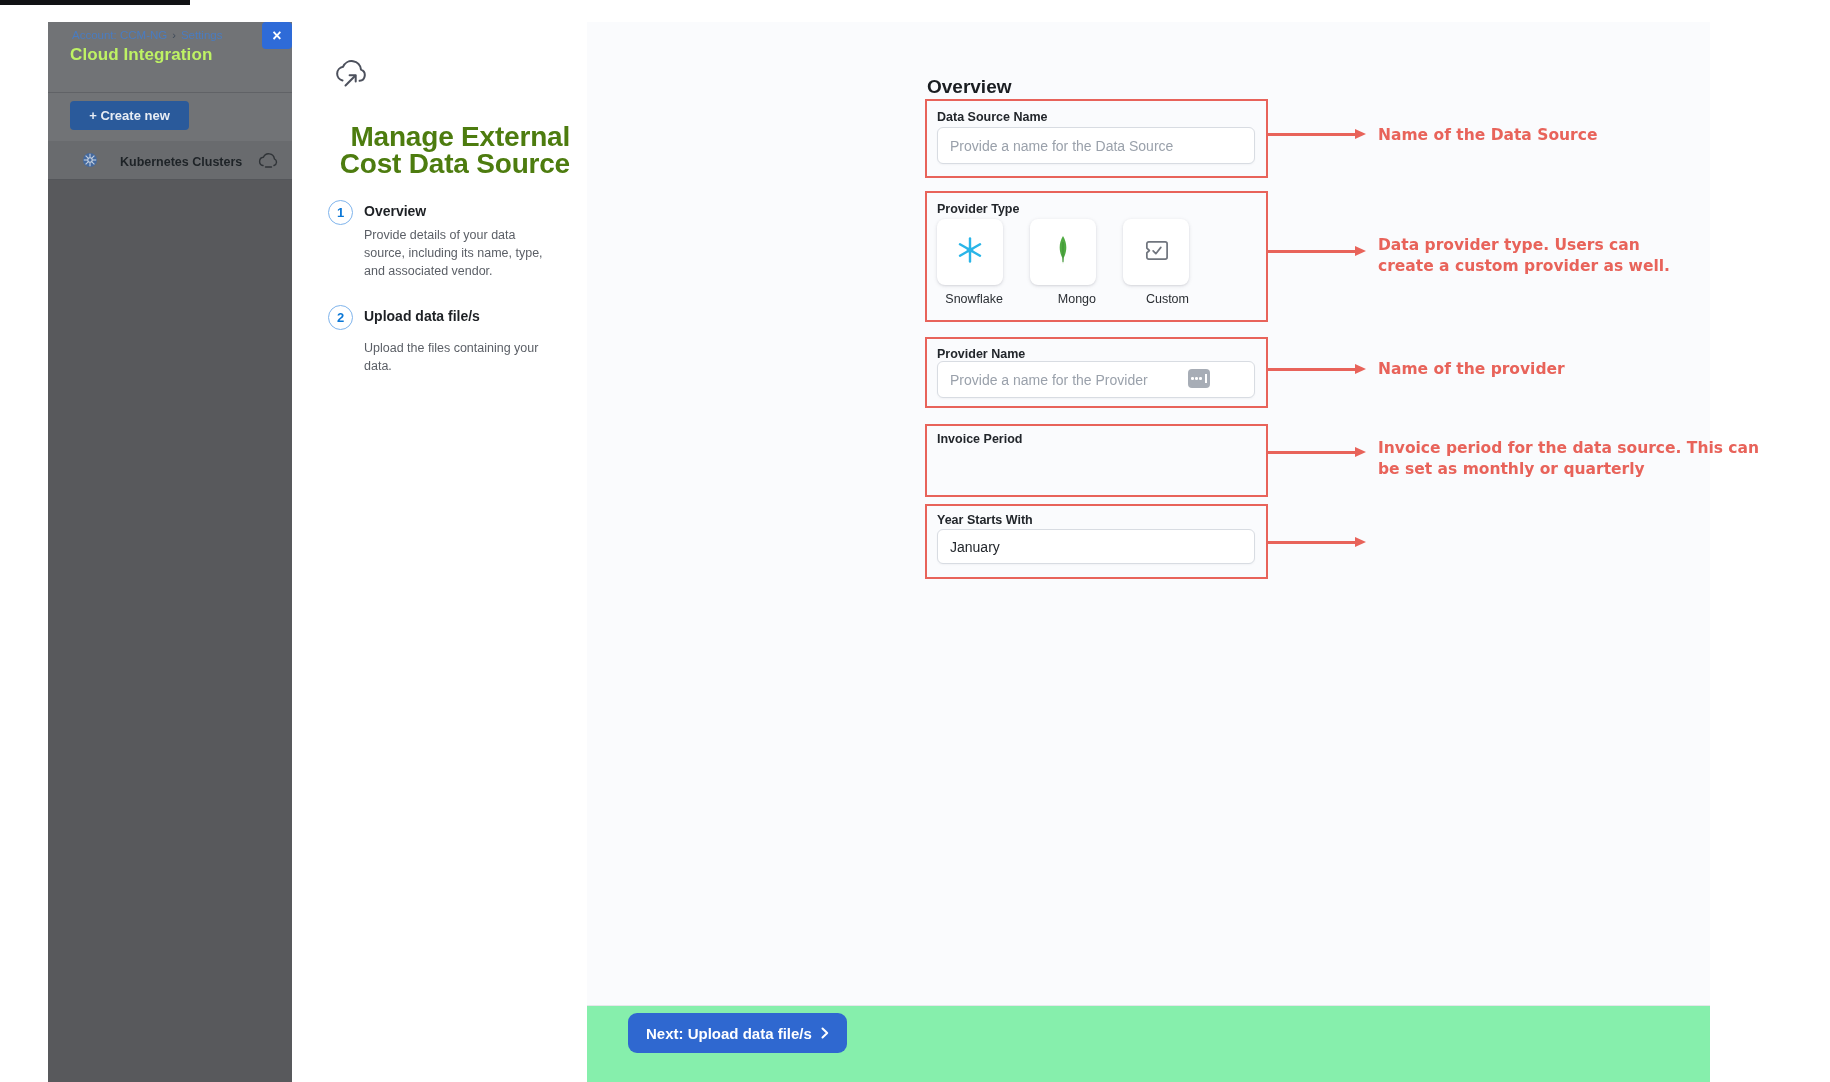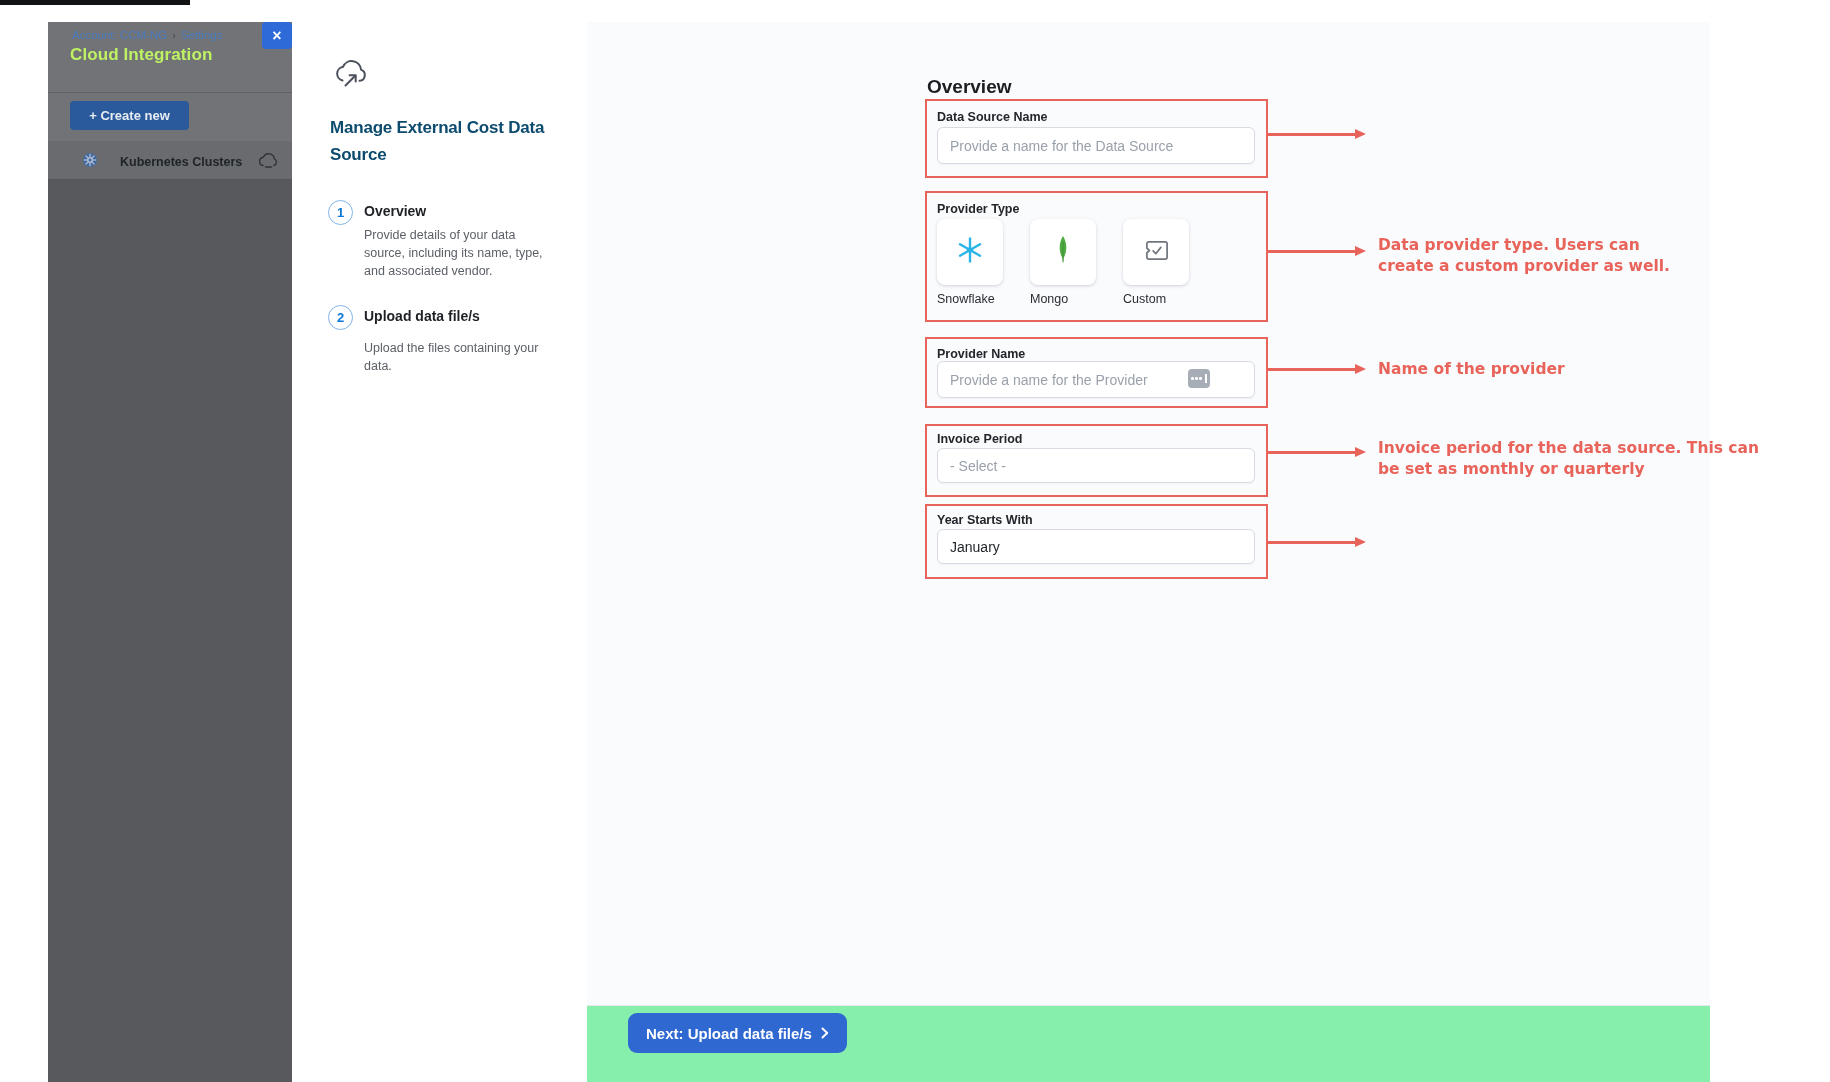--- a/index.html
+++ b/index.html
@@ -28,21 +28,21 @@
   
   .close-btn{left:262px;top:22px;width:30px;height:27px;background:#2e6bd8;border:none;border-radius:4px;
     color:#fff;font-size:16px;font-weight:700;line-height:25px;text-align:center;padding:0;cursor:pointer;font-family:inherit;z-index:30;}
 
   
   .drawer{left:292px;top:22px;width:1418px;height:1060px;background:#fff;z-index:10;}
   .side-pane{position:absolute;left:0;top:0;width:295px;height:100%;background:#fff;border-right:1px solid #e9ebee;}
   .form-pane{position:absolute;left:295px;top:0;width:1123px;height:983px;background:#fafbfd;}
 
   .cloud-export{position:absolute;left:40px;top:36px;}
-  .drawer-title{position:absolute;left:38px;top:78px;width:240px;font-size:17px;line-height:27px;font-weight:700;color:#0c4a6e;letter-spacing:-.2px;}
+  .drawer-title{position:absolute;left:38px;top:78px;width:240px;font-size:28px;line-height:27px;font-weight:700;color:#4d7c0f;letter-spacing:-.2px;text-align:right;}
   .step-circle{position:absolute;width:23px;height:23px;border:1.5px solid #7fb4ec;border-radius:50%;
     color:#0b77d6;font-size:13px;font-weight:600;display:flex;align-items:center;justify-content:center;background:#fff;}
   .step-title{position:absolute;font-size:14px;font-weight:700;color:#1d2024;}
   .step-desc{position:absolute;width:182px;font-size:12.5px;line-height:18px;color:#5b5f66;}
   .c1{left:36px;top:178px;} .t1{left:72px;top:181px;} .d1{left:72px;top:204px;}
   .c2{left:36px;top:283px;} .t2{left:72px;top:286px;} .d2{left:72px;top:317px;}
 
   
   .form-heading{position:absolute;left:340px;top:35px;font-size:19px;font-weight:700;color:#1a1d21;}
   .f-label{position:absolute;font-size:12.5px;font-weight:600;color:#22262b;}
@@ -52,21 +52,21 @@
   .grey-val::placeholder{color:#9aa1ab;}
   .l1{left:350px;top:88px;}  .i1{left:350px;top:105px;}
   .l2{left:350px;top:180px;}
   .l3{left:350px;top:325px;} .i3{left:350px;top:339px;}
   .l4{left:350px;top:410px;} .i4{left:350px;top:426px;height:33px;}
   .l5{left:350px;top:491px;} .i5{left:350px;top:507px;height:33px;}
 
   .ptype-card{position:absolute;top:197px;width:66px;height:66px;background:#fff;border-radius:8px;
     box-shadow:0 1px 4px rgba(40,41,61,.10),0 1px 2px rgba(96,97,112,.14);display:flex;align-items:center;justify-content:center;cursor:pointer;}
   .pc1{left:350px;} .pc2{left:443px;} .pc3{left:536px;}
-  .ptype-label{position:absolute;top:270px;width:66px;text-align:left;font-size:12.5px;color:#2a2e33;}
+  .ptype-label{position:absolute;top:270px;width:66px;text-align:right;font-size:12.5px;color:#2a2e33;}
   .pl1{left:350px;} .pl2{left:443px;} .pl3{left:536px;}
 
   .ellipsis-btn{position:absolute;left:601px;top:347px;width:22px;height:19px;background:#a7adb6;border-radius:4px;
     display:flex;align-items:center;justify-content:center;gap:1.5px;cursor:pointer;}
   .ellipsis-btn i{width:2.6px;height:2.6px;border-radius:50%;background:#fff;}
   .ellipsis-btn b{width:1.5px;height:9px;background:#fff;margin-left:2px;}
 
   
   .red-box{position:absolute;border:2px solid #e8635a;pointer-events:none;z-index:5;}
   .rb1{left:338px;top:77px;width:339px;height:75px;}
@@ -203,21 +203,20 @@
       <label class="f-label l3">Provider Name</label>
       <input class="f-input i3" type="text" placeholder="Provide a name for the Provider" style="">
       <div class="ellipsis-btn">
           <i></i>
           <i></i>
           <i></i>
           <b></b>
         </div>
 
       <label class="f-label l4">Invoice Period</label>
-      <input class="f-input i4 grey-val" type="text" readonly="" placeholder="- Select -" style="">
 
       <label class="f-label l5">Year Starts With</label>
       <input class="f-input i5" type="text" readonly="" value="January" style="">
 
       <div class="red-box rb1"></div>
       <div class="red-box rb2"></div>
       <div class="red-box rb3"></div>
       <div class="red-box rb4"></div>
       <div class="red-box rb5"></div>
 
@@ -225,20 +224,21 @@
         <div class="arrow-head ah1"></div>
       <div class="arrow-line al2"></div>
         <div class="arrow-head ah2"></div>
       <div class="arrow-line al3"></div>
         <div class="arrow-head ah3"></div>
       <div class="arrow-line al4"></div>
         <div class="arrow-head ah4"></div>
       <div class="arrow-line al5"></div>
         <div class="arrow-head ah5"></div>
 
+      <div class="anno-text at1">Name of the Data Source</div>
       <div class="anno-text at3">Name of the provider</div>
       <div class="anno-text at2">Data provider type. Users can
 create a custom provider as well.</div>
       <div class="anno-text at4">Invoice period for the data source. This can
 be set as monthly or quarterly</div>
     </div>
 
     <div class="footer">
       <button class="next-btn">
         <span>Next: Upload data file/s</span>

